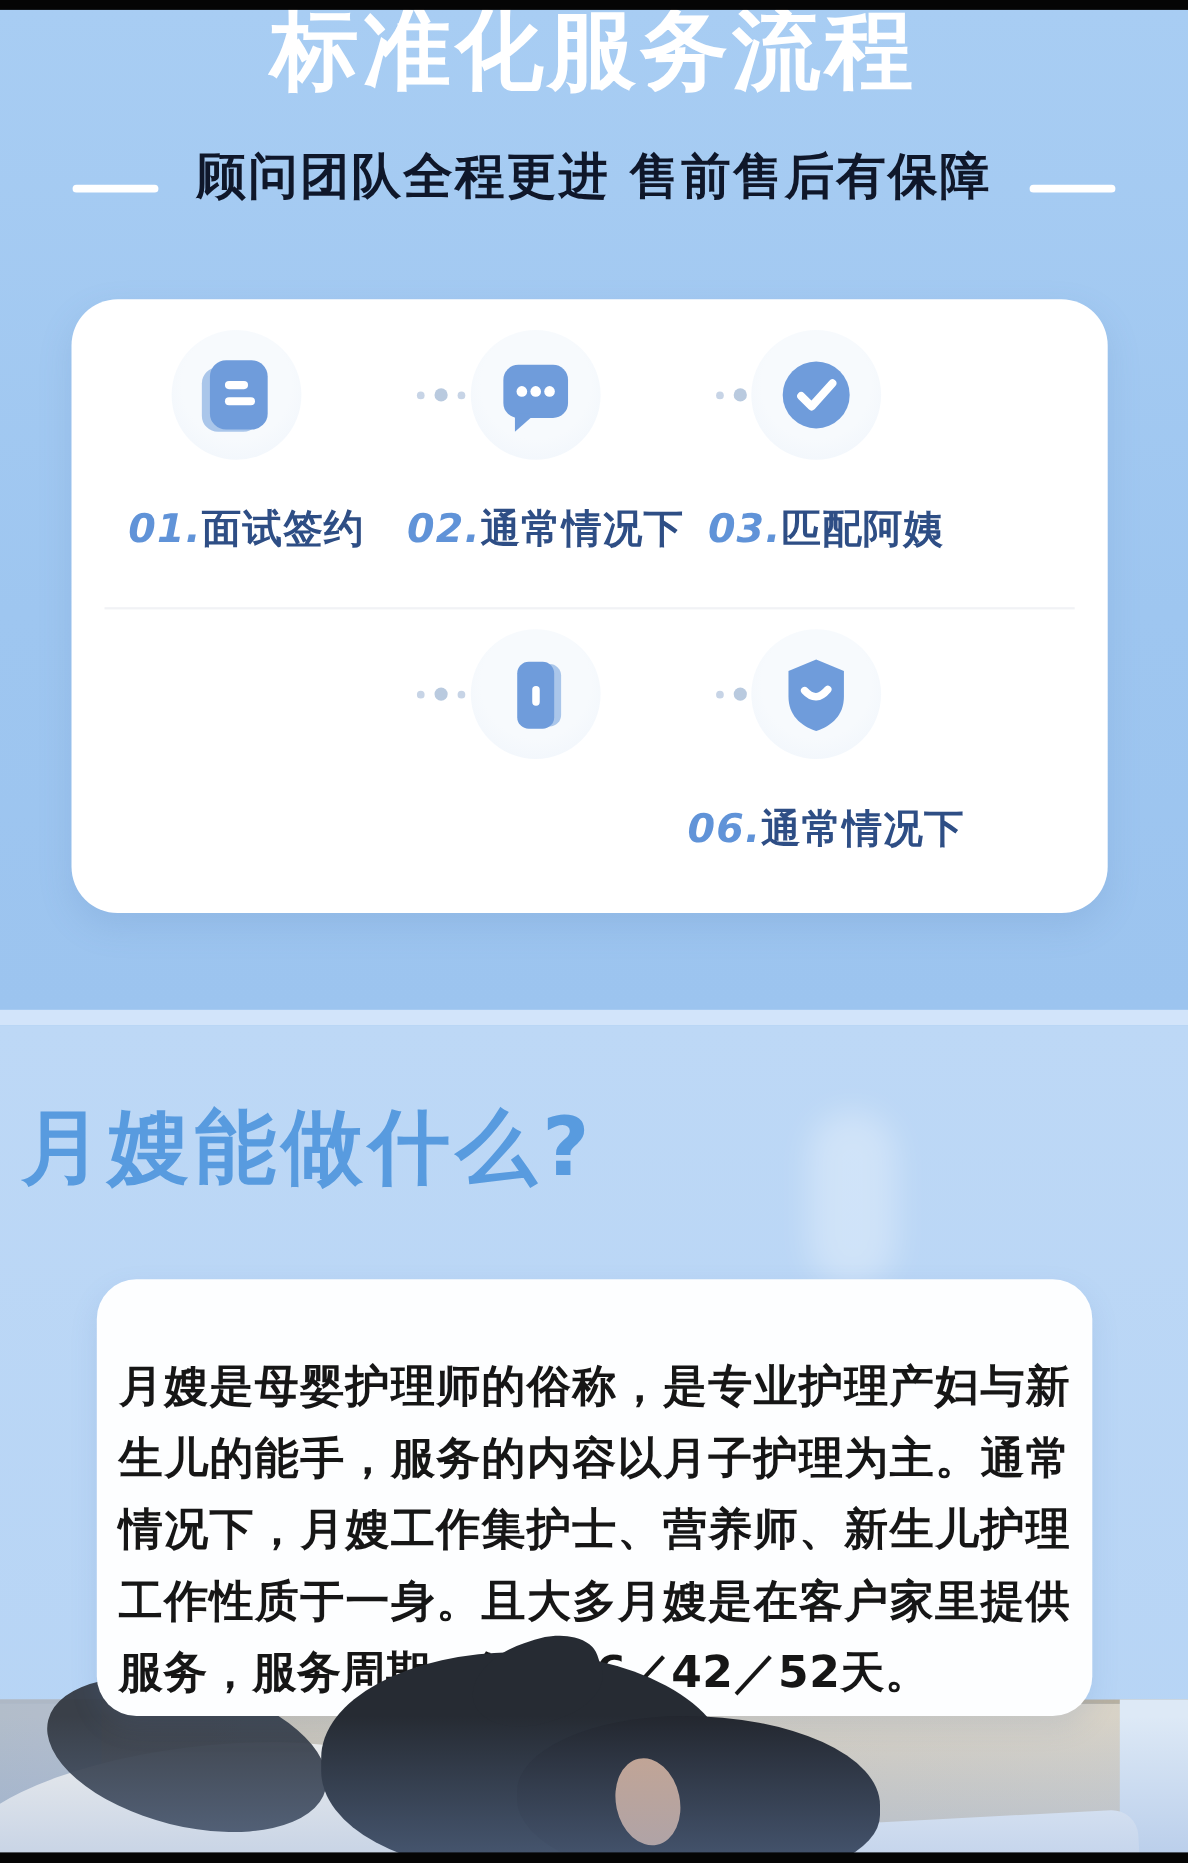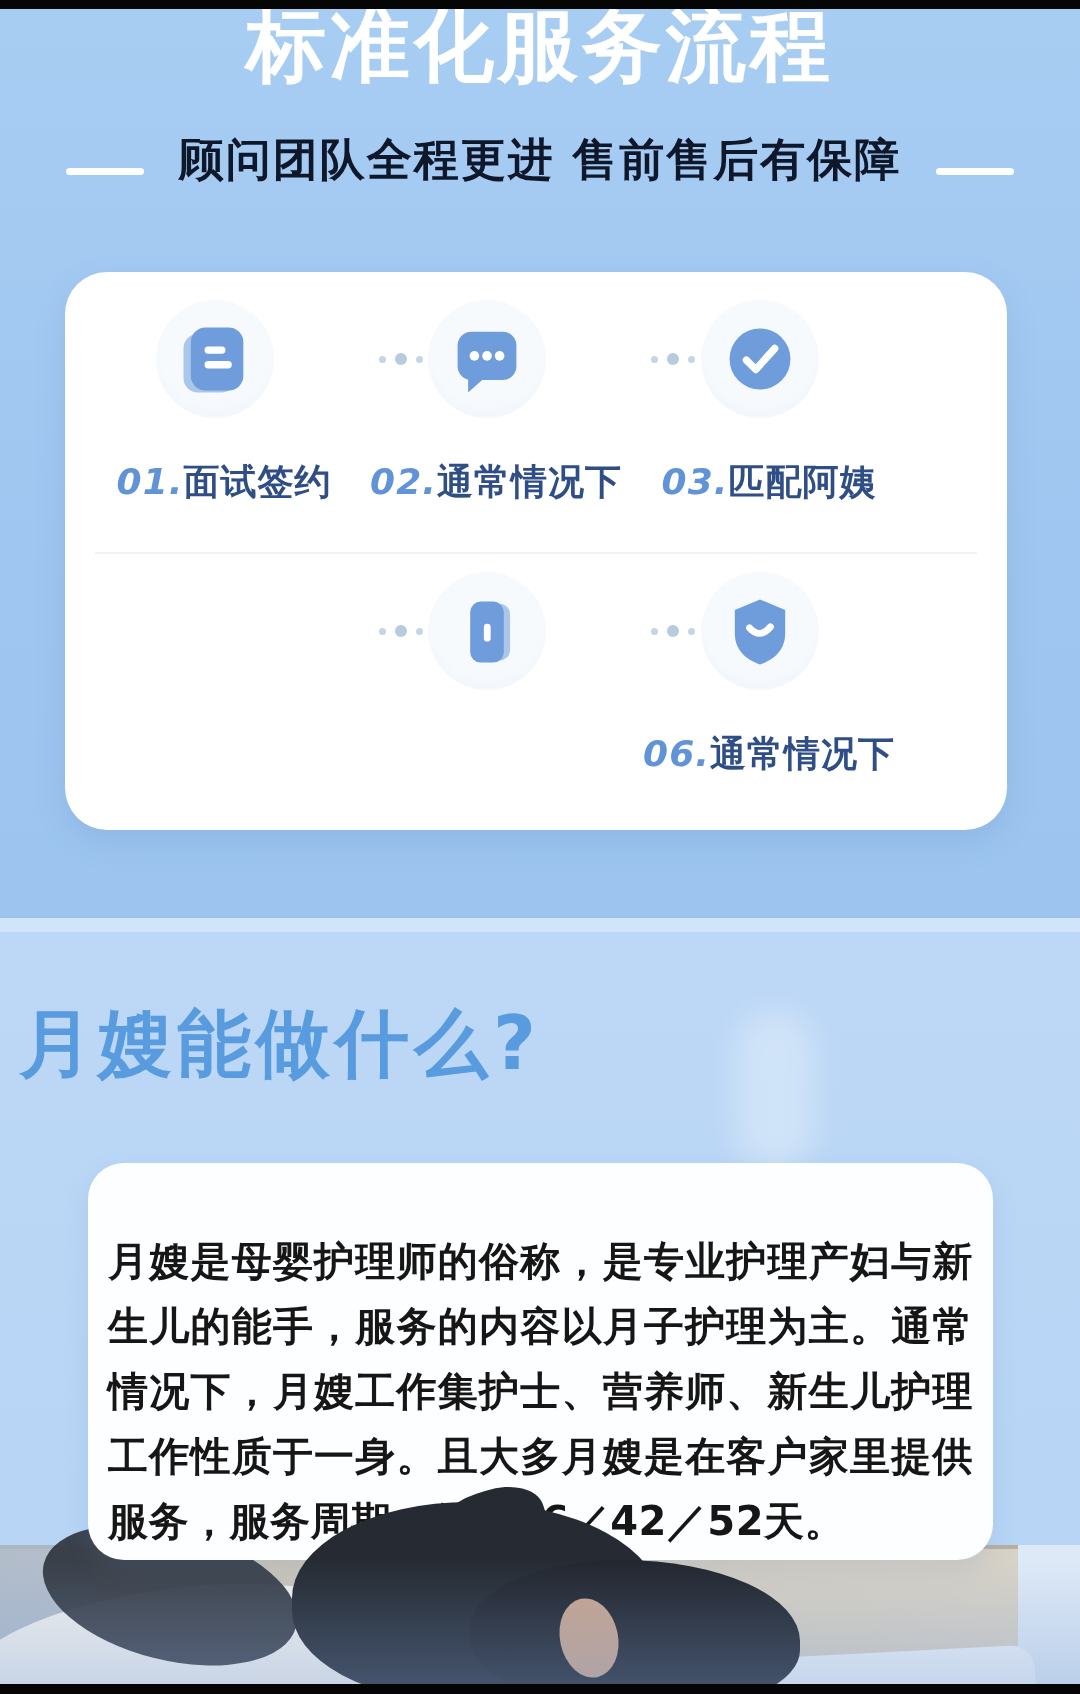--- a/index.html
+++ b/index.html
@@ -25,21 +25,21 @@
   .subtitle{position:absolute;left:0;top:130px;width:1080px;text-align:center;
     font-size:45px;font-weight:800;color:#0f172a;letter-spacing:2px;line-height:60px;}
   .subtitle-dash{position:absolute;top:168px;width:78px;height:7px;background:#ffffff;border-radius:4px;}
   #dash-left{left:66px;} #dash-right{right:66px;}
   
   #process-card{position:absolute;left:65px;top:272px;width:942px;height:558px;
     background:#ffffff;border-radius:42px;box-shadow:0 12px 30px rgba(90,130,185,.18);z-index:2;}
   .row-divider{position:absolute;left:30px;top:280px;width:882px;height:2px;background:#f1f2f5;}
   .step-cell{position:absolute;width:300px;text-align:center;}
   .r1{top:28px;} .r2{top:300px;}
-  .c1{left:0px;} .c2{left:272px;} .c3{left:545px;}
+  .c1{left:0px;} .c2{left:272px;} .c3{left:527px;}
   .icon-halo{width:118px;height:118px;margin:0 auto;border-radius:50%;
     background:radial-gradient(circle at 50% 42%,#f7fafd 55%,#eef4fb 100%);
     display:flex;align-items:center;justify-content:center;}
   .step-label-line{margin-top:42px;font-size:36px;line-height:44px;white-space:nowrap;}
   .step-num{font-style:italic;font-weight:800;color:#6093d8;letter-spacing:1px;margin-left:18px;}
   .step-label{font-weight:800;color:#2e4e85;letter-spacing:1px;}
   .dots{position:absolute;width:80px;height:118px;display:flex;align-items:center;justify-content:center;gap:9px;}
   .dots span{display:inline-block;border-radius:50%;background:#c7d4e6;}
   .dots .d-s{width:7px;height:7px;}
   .dots .d-m{width:12px;height:12px;background:#b9cadf;}

